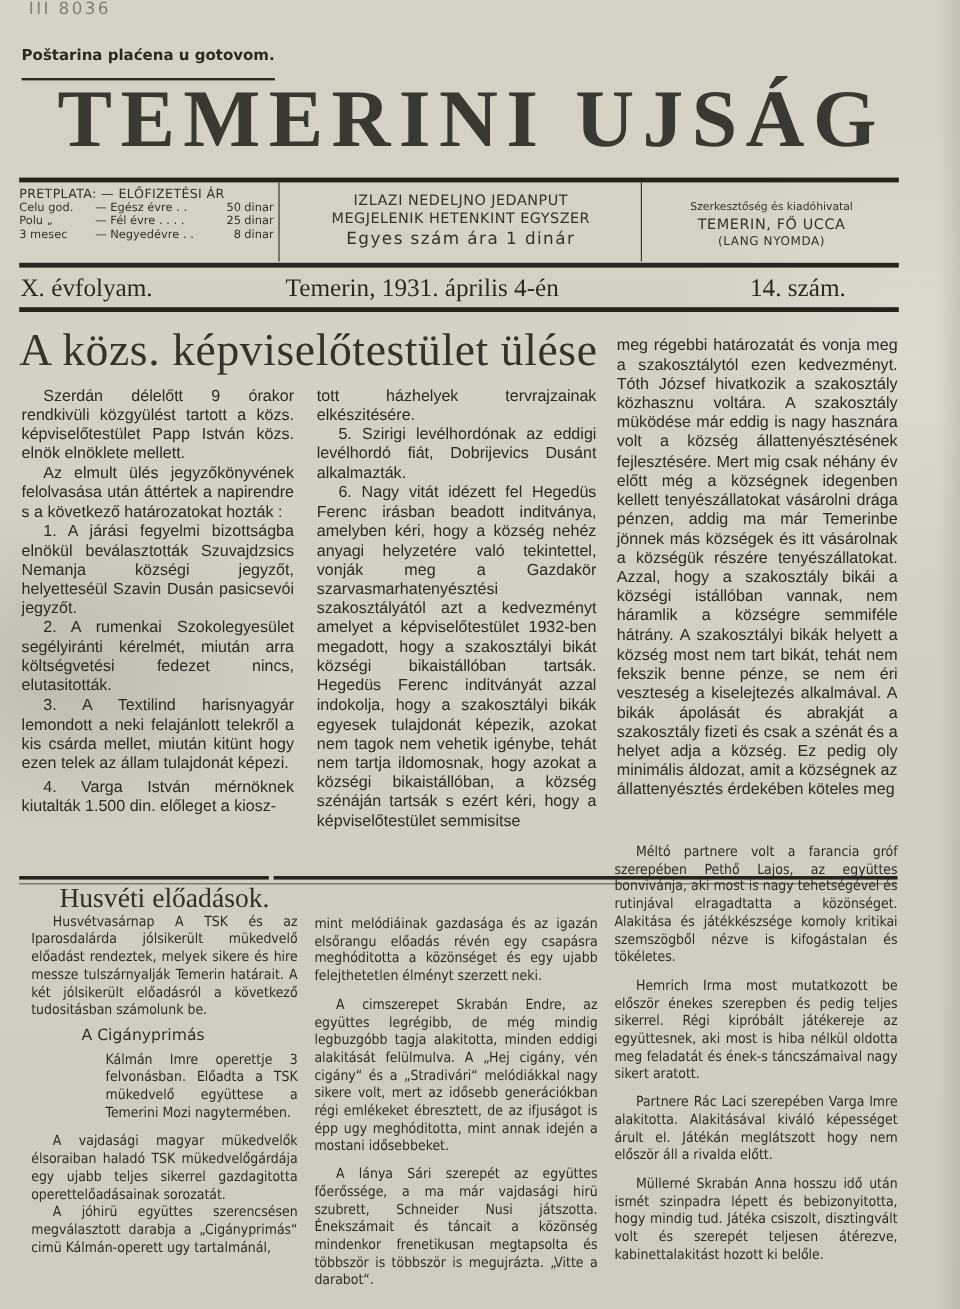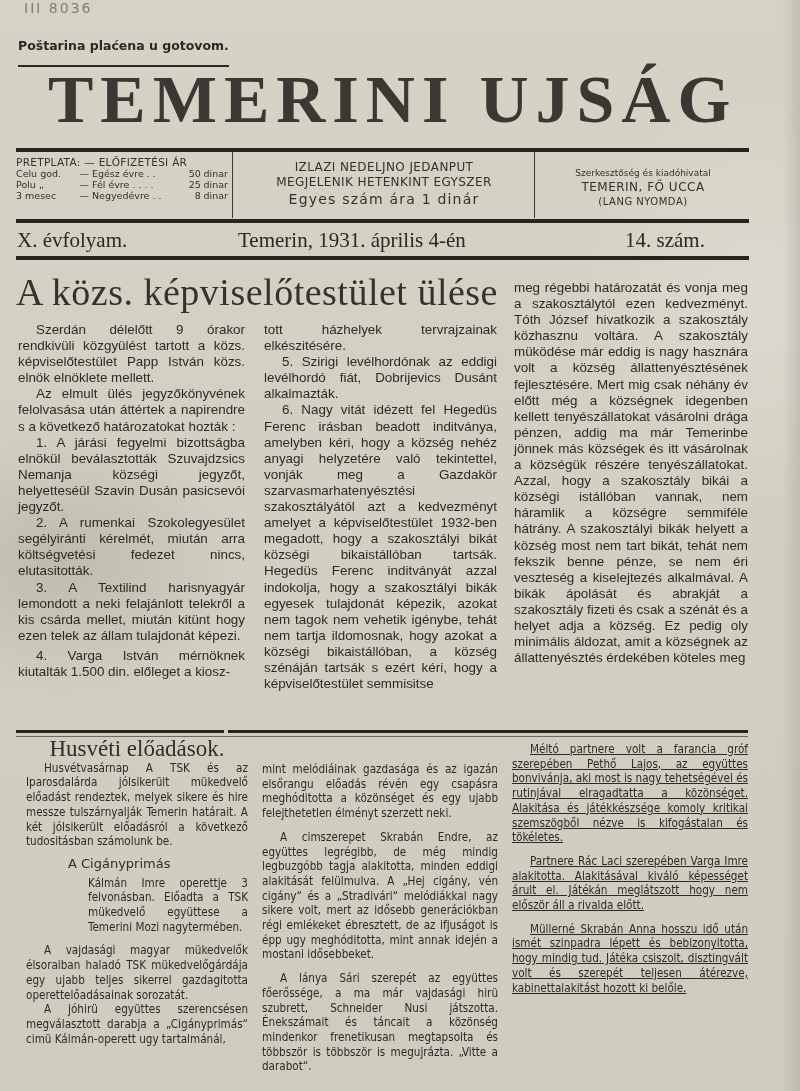--- a/index.html
+++ b/index.html
@@ -146,20 +146,21 @@
     <p class="gap">A vajdasági magyar mükedvelők élsoraiban haladó TSK mükedvelőgárdája egy ujabb teljes sikerrel gazdagitotta operettelőadásainak sorozatát.</p>
     <p>A jóhirü együttes szerencsésen megválasztott darabja a „Cigányprimás“ cimü Kálmán-operett ugy tartalmánál,</p>
   </div>
 
   <div class="col small" style="left:262px; top:762px; width:236px;">
     <p style="text-indent:0">mint melódiáinak gazdasága és az igazán elsőrangu előadás révén egy csapásra meghóditotta a közönséget és egy ujabb felejthetetlen élményt szerzett neki.</p>
     <p class="gap">A cimszerepet Skrabán Endre, az együttes legrégibb, de még mindig legbuzgóbb tagja alakitotta, minden eddigi alakitását felülmulva. A „Hej cigány, vén cigány“ és a „Stradivári“ melódiákkal nagy sikere volt, mert az idősebb generációkban régi emlékeket ébresztett, de az ifjuságot is épp ugy meghóditotta, mint annak idején a mostani idősebbeket.</p>
     <p class="gap">A lánya Sári szerepét az együttes főerőssége, a ma már vajdasági hirü szubrett, Schneider Nusi játszotta. Énekszámait és táncait a közönség mindenkor frenetikusan megtapsolta és többször is többször is megujrázta. „Vitte a darabot“.</p>
   </div>
 
-  <div class="col small" style="left:512px; top:742px; width:236px;text-decoration:underline;">
+  <div class="col small" style="left:512px; top:702px; width:236px;">
     <p>Méltó partnere volt a farancia gróf szerepében Pethő Lajos, az együttes bonvivánja, aki most is nagy tehetségével és rutinjával elragadtatta a közönséget. Alakitása és játékkészsége komoly kritikai szemszögből nézve is kifogástalan és tökéletes.</p>
+    <p class="gap">Hemrich Irma most mutatkozott be először énekes szerepben és pedig teljes sikerrel. Régi kipróbált játékereje az együttesnek, aki most is hiba nélkül oldotta meg feladatát és ének-s táncszámaival nagy sikert aratott.</p>
     <p class="gap">Partnere Rác Laci szerepében Varga Imre alakitotta. Alakitásával kiváló képességet árult el. Játékán meglátszott hogy nem először áll a rivalda előtt.</p>
     <p class="gap">Müllerné Skrabán Anna hosszu idő után ismét szinpadra lépett és bebizonyitotta, hogy mindig tud. Játéka csiszolt, disztingvált volt és szerepét teljesen átérezve, kabinettalakitást hozott ki belőle.</p>
   </div>
 
   <div class="edge-shadow"></div>
 </div>
 
 </body></html>

